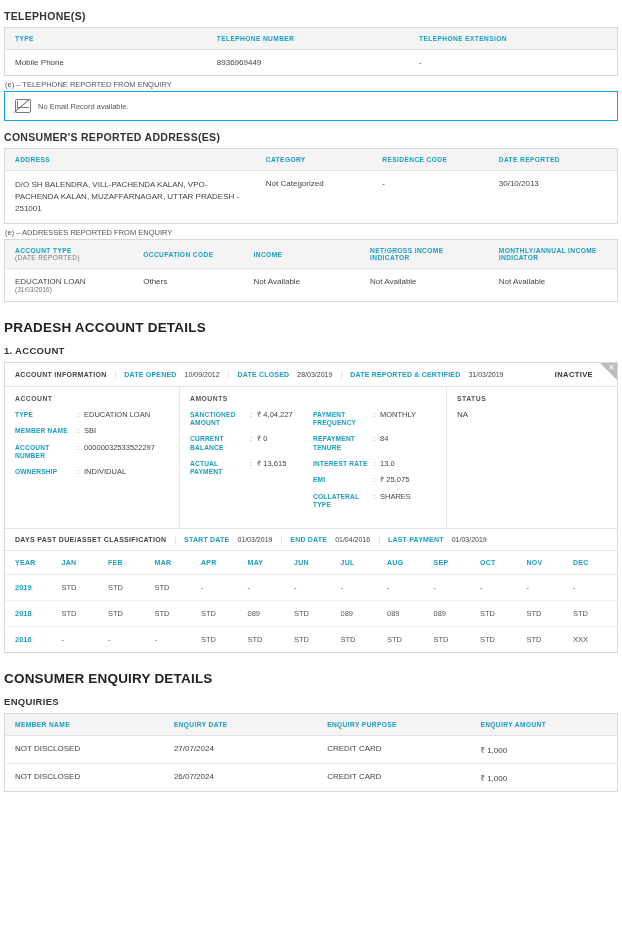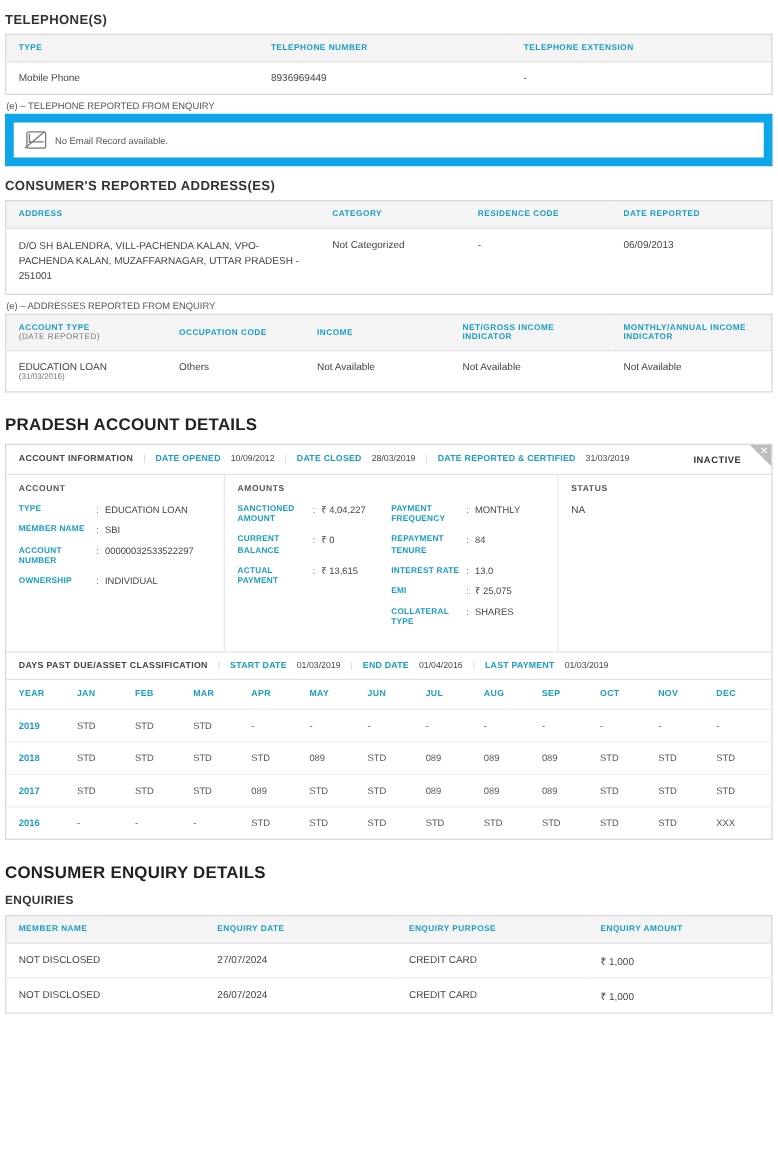--- a/index.html
+++ b/index.html
@@ -63,21 +63,21 @@
     font-size: 8px;
     color: #444;
     padding: 8px 10px;
     vertical-align: top;
     border-bottom: 1px solid #ececec;
     margin-left: 16px;
   }
   table.grid tr:last-child td { border-bottom: none; }
 
   .emptybox {
-    border: 7px solid #0ea5e9;
+    border: 1px solid #0ea5e9;
     background: #fff;
     padding: 7px 10px;
     display: flex;
     align-items: center;
     gap: 7px;
     font-size: 7.5px;
     color: #555;
   }
   .noemail-icon {
     width: 16px; height: 14px;
@@ -262,21 +262,21 @@
         <th style="width:19%">CATEGORY</th>
         <th style="width:19%">RESIDENCE CODE</th>
         <th>DATE REPORTED</th>
       </tr>
     </thead>
     <tbody>
       <tr>
         <td style="line-height:1.5">D/O SH BALENDRA, VILL-PACHENDA KALAN, VPO-PACHENDA KALAN, MUZAFFARNAGAR, UTTAR PRADESH - 251001</td>
         <td>Not Categorized</td>
         <td>-</td>
-        <td>06/09/2013</td>
+        <td>30/10/2013</td>
       </tr>
     </tbody>
   </table>
   <div class="note">(e) – ADDRESSES REPORTED FROM ENQUIRY</div>
 
   <table class="grid">
     <thead>
       <tr>
         <th style="width:21%">
           <span>ACCOUNT TYPE</span>
@@ -296,20 +296,21 @@
         </td>
         <td>Others</td>
         <td>Not Available</td>
         <td>Not Available</td>
         <td>Not Available</td>
       </tr>
     </tbody>
   </table>
 
   <div class="big-title">PRADESH ACCOUNT DETAILS</div>
+  <div class="sub-title">1. ACCOUNT</div>
 
   <div class="acct-card">
     <div class="acct-header">
       <span class="lbl">ACCOUNT INFORMATION</span>
       <span class="sep">|</span>
       <span class="hd-item">DATE OPENED</span>
       <span class="hd-val">10/09/2012</span>
       <span class="sep">|</span>
       <span class="hd-item">DATE CLOSED</span>
       <span class="hd-val">28/03/2019</span>
@@ -459,35 +460,20 @@
           <td>089</td>
           <td>STD</td>
           <td>089</td>
           <td>089</td>
           <td>089</td>
           <td>STD</td>
           <td>STD</td>
           <td>STD</td>
         </tr>
         <tr>
-          <td class="year">2017</td>
-          <td>STD</td>
-          <td>STD</td>
-          <td>STD</td>
-          <td>089</td>
-          <td>STD</td>
-          <td>STD</td>
-          <td>089</td>
-          <td>089</td>
-          <td>089</td>
-          <td>STD</td>
-          <td>STD</td>
-          <td>STD</td>
-        </tr>
-        <tr>
           <td class="year">2016</td>
           <td>-</td>
           <td>-</td>
           <td>-</td>
           <td>STD</td>
           <td>STD</td>
           <td>STD</td>
           <td>STD</td>
           <td>STD</td>
           <td>STD</td>

